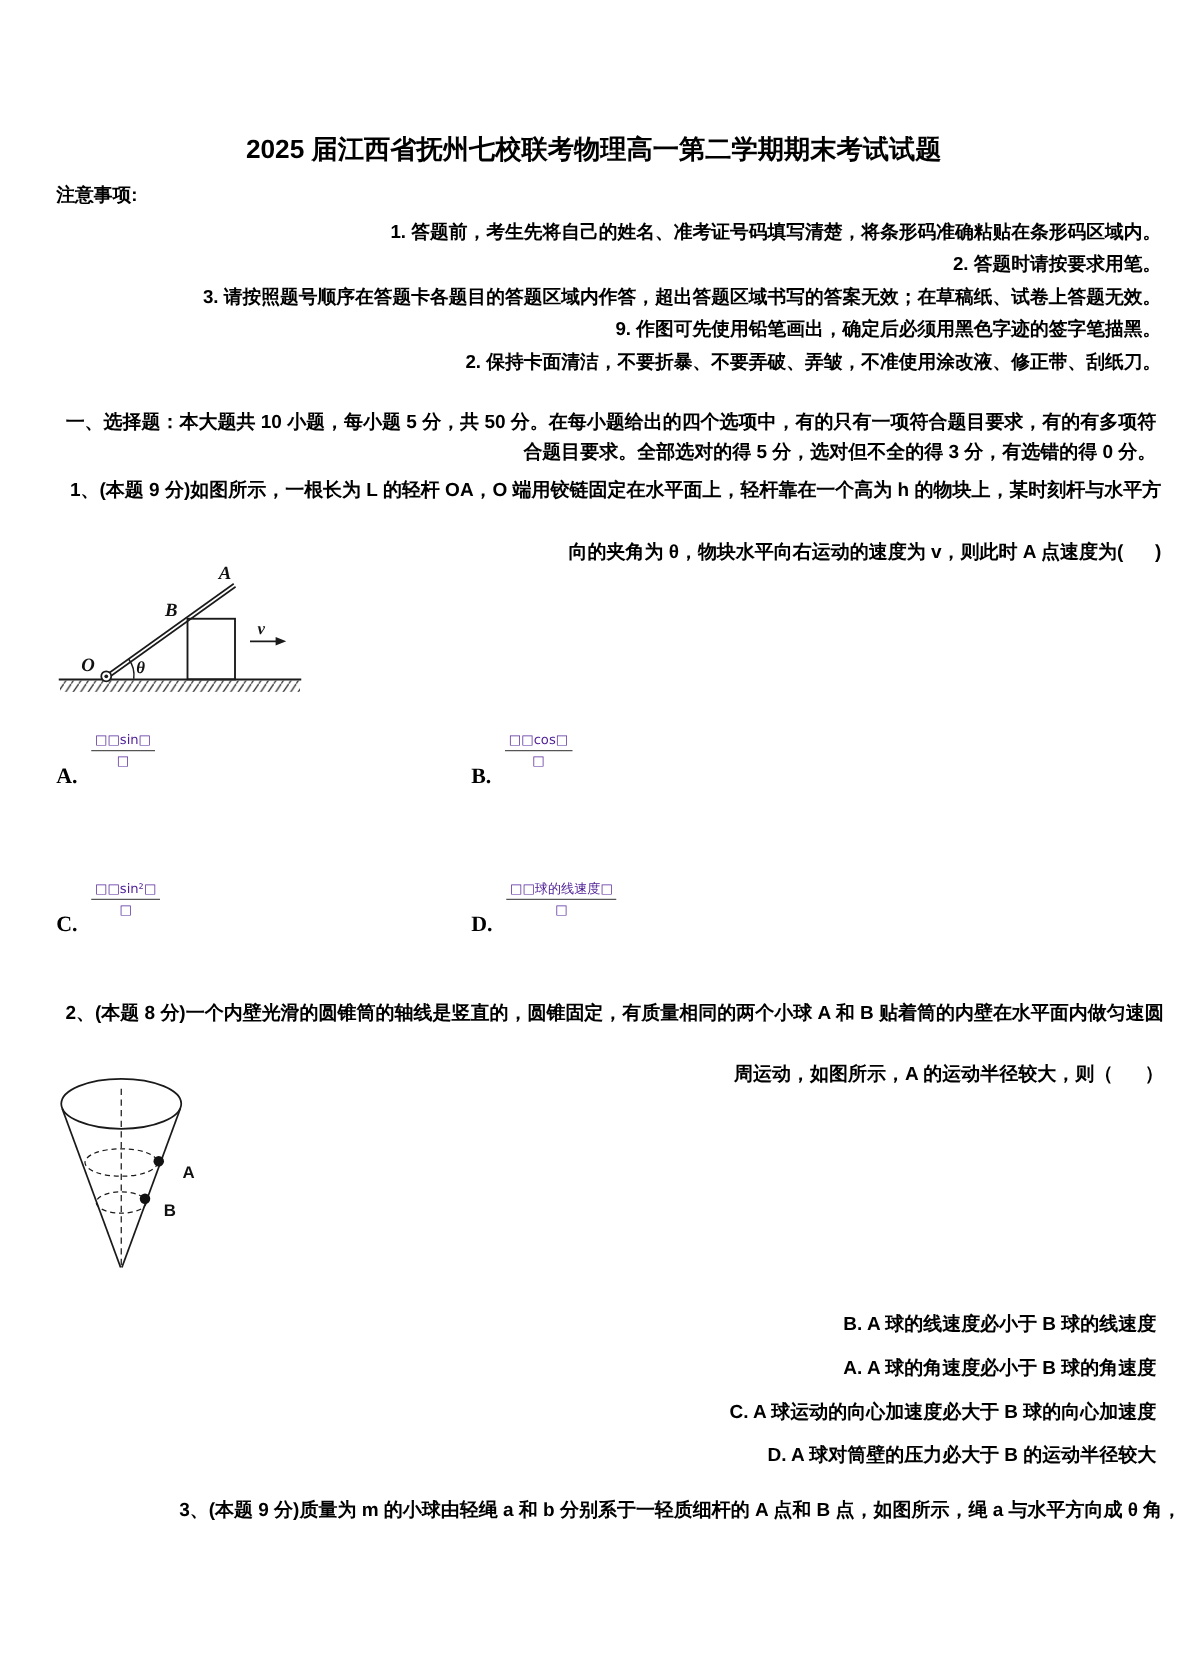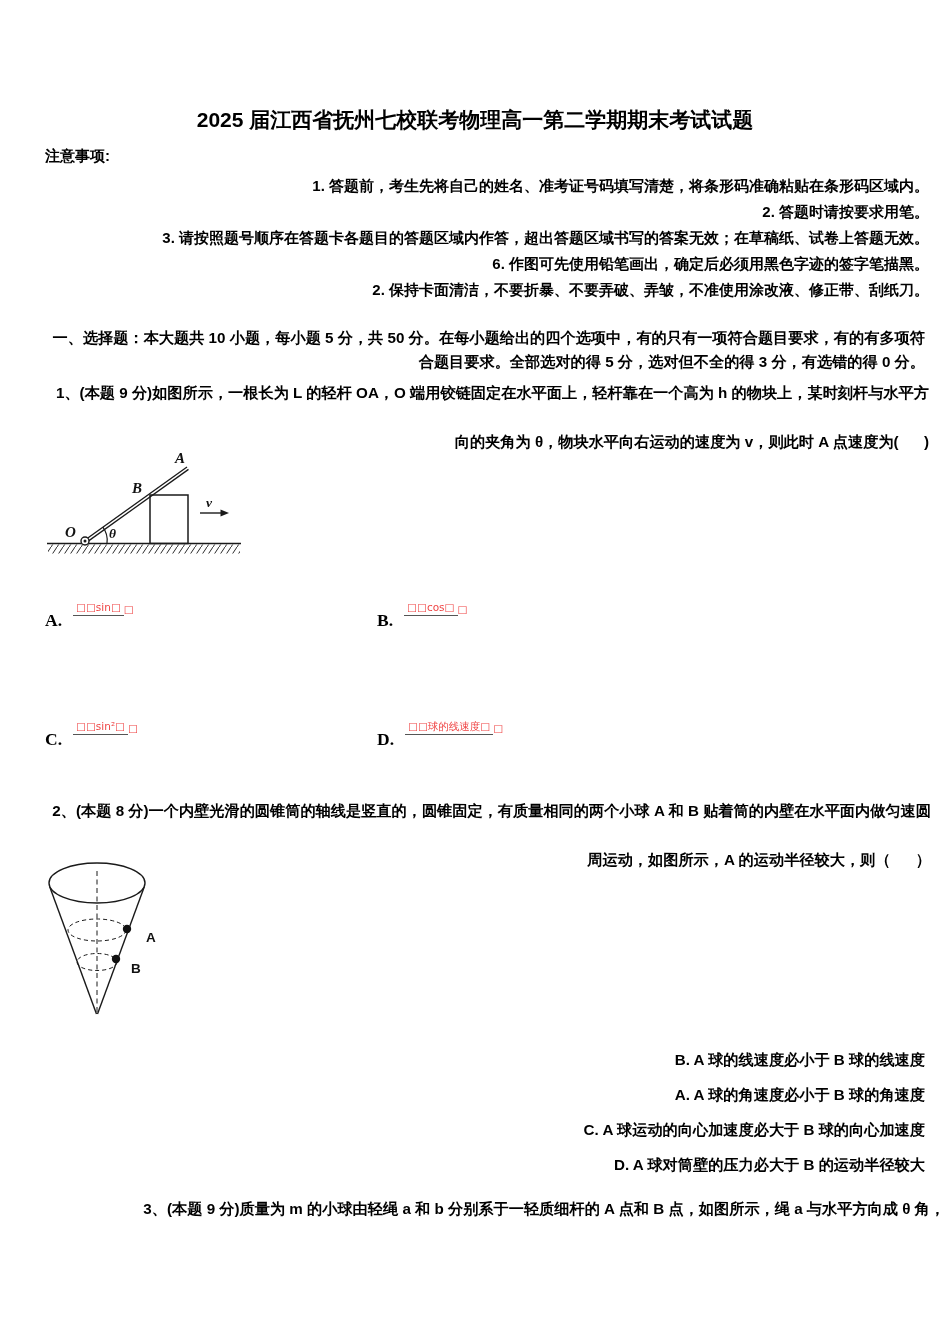--- a/index.html
+++ b/index.html
@@ -40,43 +40,43 @@
   .frac-option { position:absolute; display:flex; align-items:flex-end; gap:11px; height:45px; }
   #opt-a { left:45px;  top:584px; }
   #opt-b { left:377px; top:584px; }
   #opt-c { left:45px;  top:703px; }
   #opt-d { left:377px; top:703px; }
   .opt-label {
     font-family:"Liberation Serif","DejaVu Serif",serif;
     font-weight:700; font-size:17.5px; line-height:1;
   }
   .frac {
-    display:inline-flex; flex-direction:row; align-items:center;
-    margin-bottom:13px; color:#ef4444;
+    display:inline-flex; flex-direction:column; align-items:center;
+    margin-bottom:13px; color:#4c1d95;
     font-family:"DejaVu Sans",sans-serif;
   }
   .frac .num { font-size:10.5px; line-height:13px; padding:0 3px 1px; border-bottom:1.2px solid #555; }
   .frac .den { font-size:10.5px; line-height:13px; padding-top:2px; }
   .q2-options { top:1042px; left:45px; width:880px; font-size:15.2px; font-weight:600; }
   .q2-options .opt { line-height:35px; white-space:pre-wrap; }
 </style>
 </head>
 <body>
 
 <div class="page">
 
   <div class="abs title">2025 届江西省抚州七校联考物理高一第二学期期末考试试题</div>
 
   <div class="abs notes-heading">注意事项:</div>
 
   <div class="abs notes-list">
     <div class="note-item">1. 答题前，考生先将自己的姓名、准考证号码填写清楚，将条形码准确粘贴在条形码区域内。</div>
     <div class="note-item">2. 答题时请按要求用笔。</div>
     <div class="note-item">3. 请按照题号顺序在答题卡各题目的答题区域内作答，超出答题区域书写的答案无效；在草稿纸、试卷上答题无效。</div>
-    <div class="note-item">6. 作图可先使用铅笔画出，确定后必须用黑色字迹的签字笔描黑。</div>
+    <div class="note-item">9. 作图可先使用铅笔画出，确定后必须用黑色字迹的签字笔描黑。</div>
     <div class="note-item">2. 保持卡面清洁，不要折暴、不要弄破、弄皱，不准使用涂改液、修正带、刮纸刀。</div>
   </div>
 
   <div class="abs section-heading">一、选择题：本大题共 10 小题，每小题 5 分，共 50 分。在每小题给出的四个选项中，有的只有一项符合题目要求，有的有多项符合题目要求。全部选对的得 5 分，选对但不全的得 3 分，有选错的得 0 分。</div>
 
   <div class="abs q-text" id="q1-text">1、(本题 9 分)如图所示，一根长为 L 的轻杆 OA，O 端用铰链固定在水平面上，轻杆靠在一个高为 h 的物块上，某时刻杆与水平方向的夹角为 θ，物块水平向右运动的速度为 v，则此时 A 点速度为(      )</div>
 
   <svg id="fig1" class="fig" width="200" height="115" viewBox="0 0 200 115" xmlns="http://www.w3.org/2000/svg">
     <defs>
       <pattern id="hatch1" patternUnits="userSpaceOnUse" width="6" height="9">

